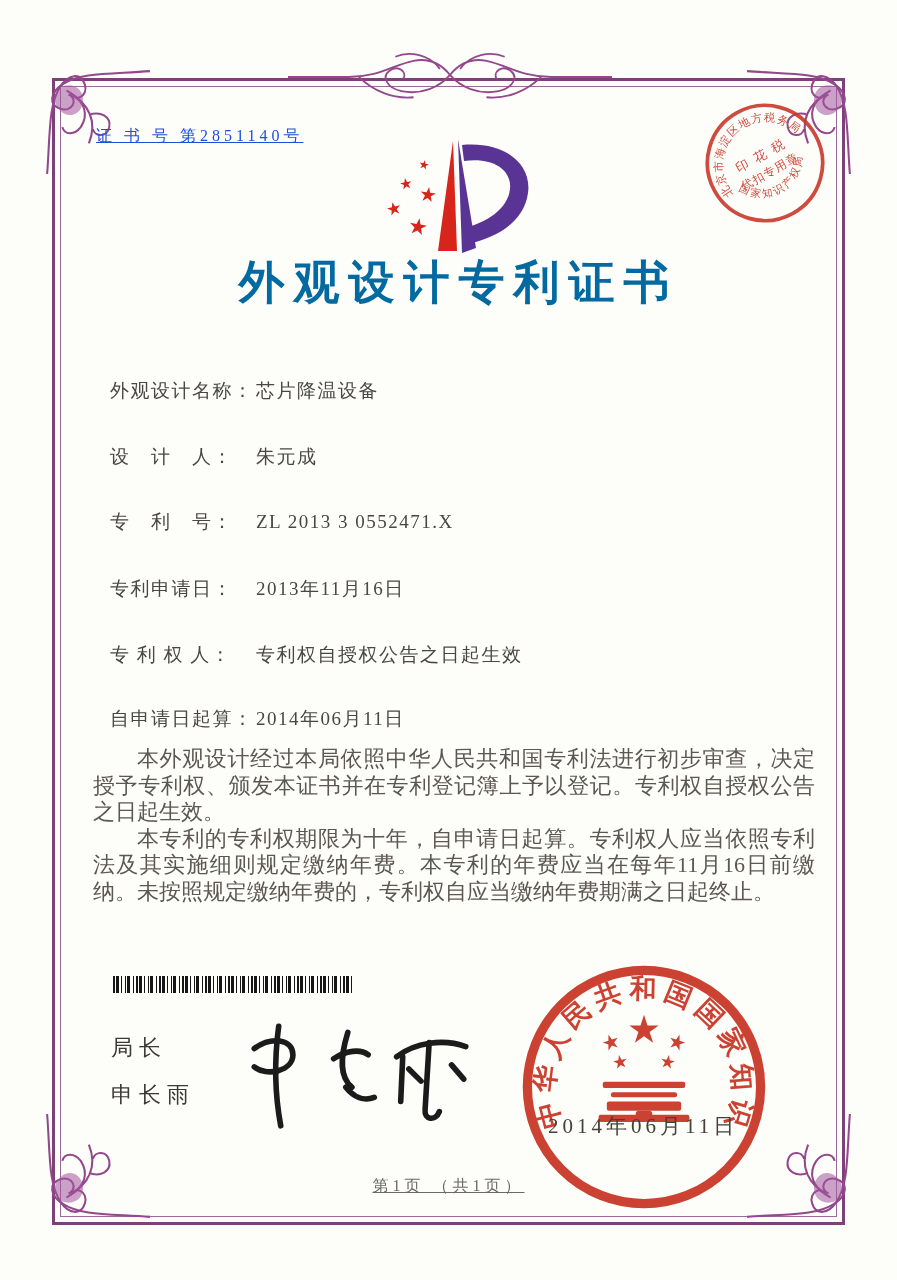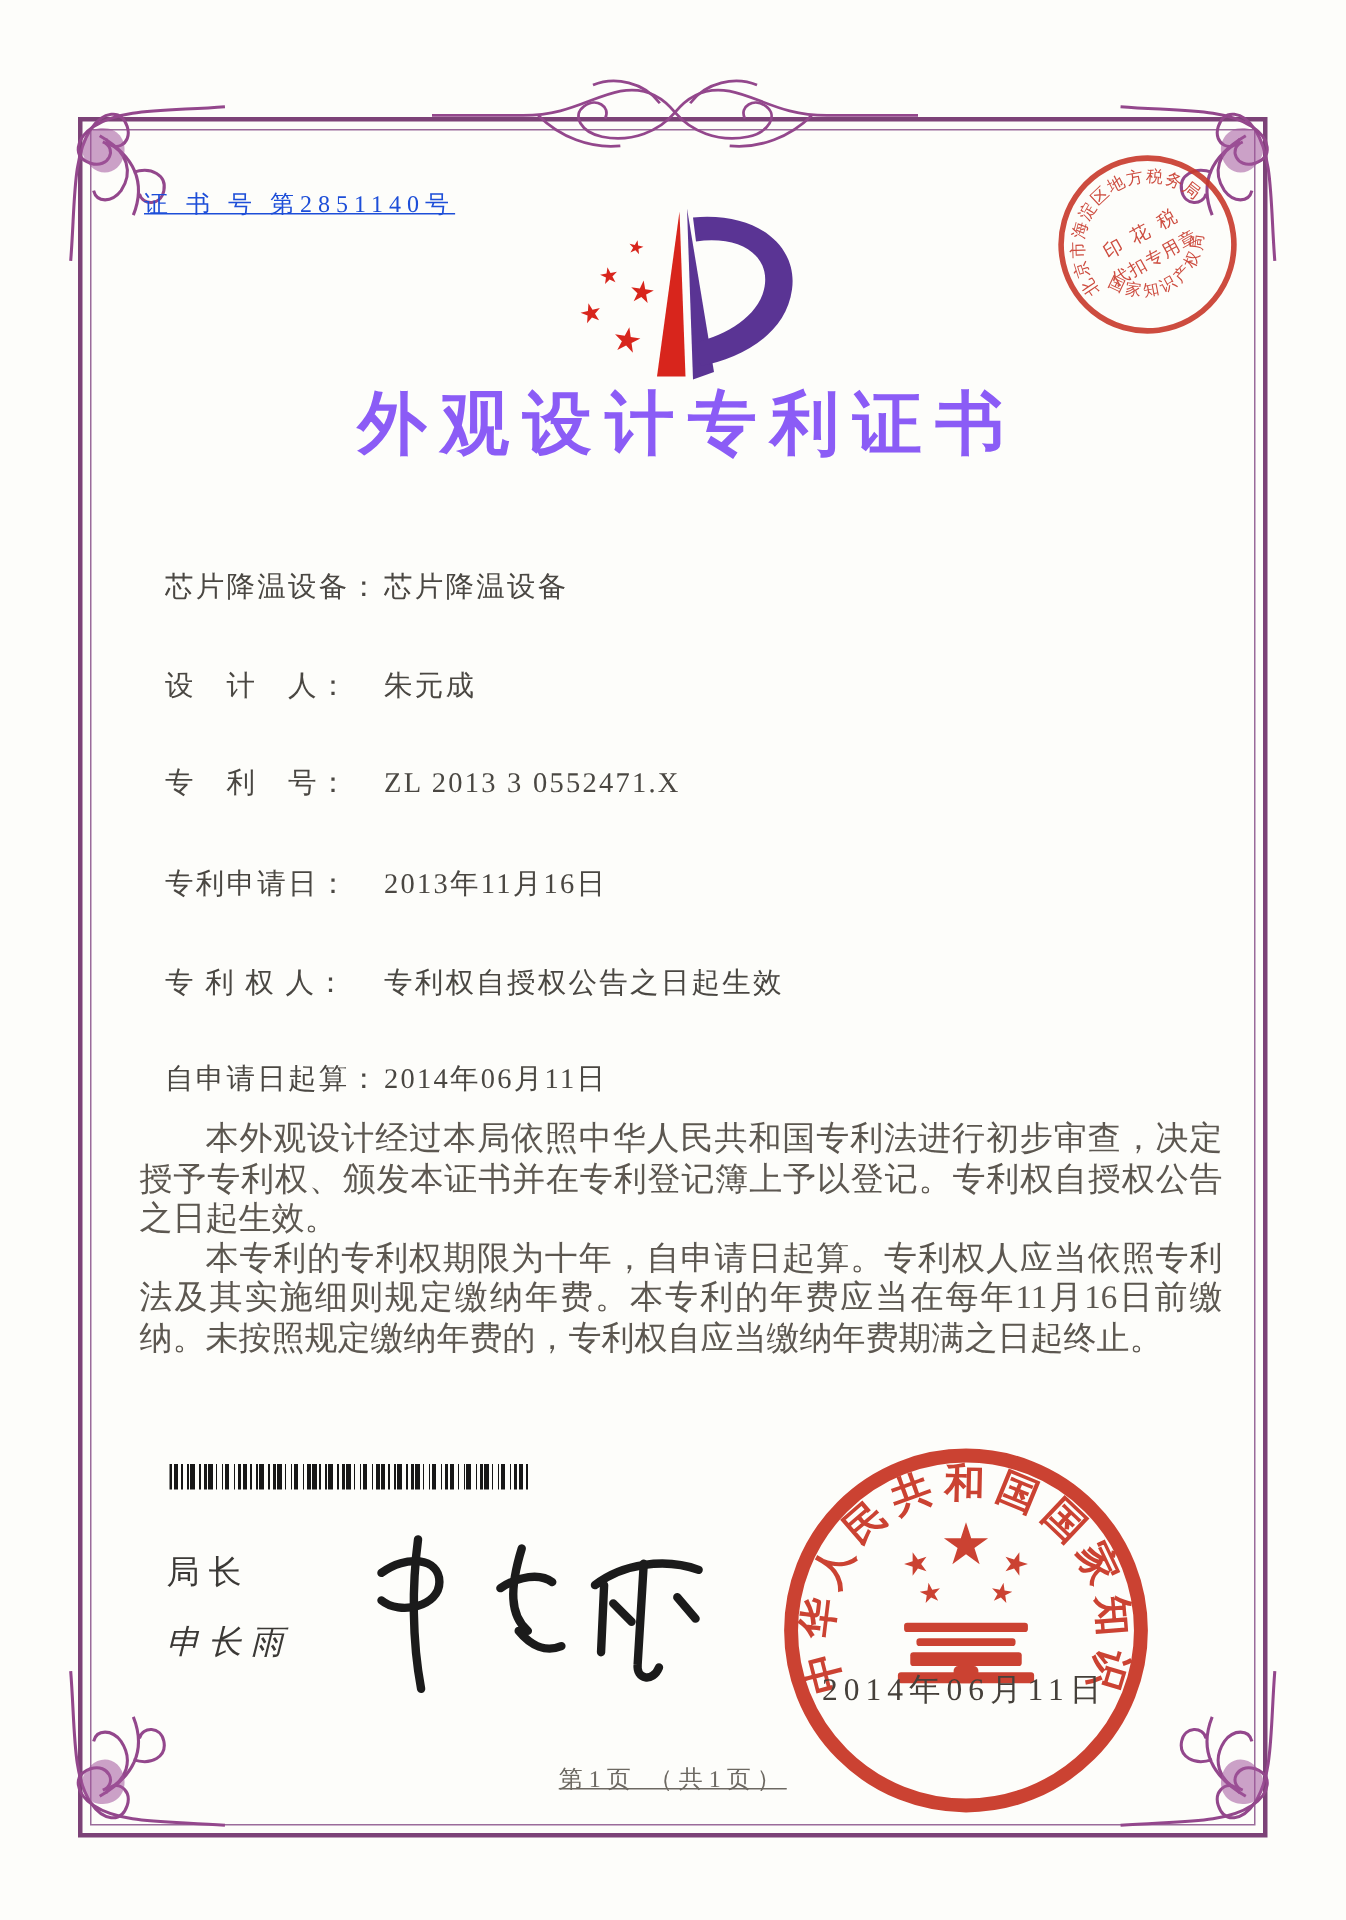--- a/index.html
+++ b/index.html
@@ -26,21 +26,21 @@
   .top-ornament { left:288px; top:46px; width:324px; height:66px; }
 
   
   .cert-number {
     left:96px; top:126px;
     font-size:16px; letter-spacing:4px; color:#1d4ed8;text-decoration:underline;
   }
   .logo-box { left:366px; top:130px; width:170px; height:132px; }
   .page-title {
     left:0; right:0; top:252px; text-align:center;
-    font-size:46px; font-weight:bold; letter-spacing:9px; color:#8b5cf6;padding-left:20px;
+    font-size:46px; font-weight:bold; letter-spacing:9px; color:#0369a1;padding-left:20px;
   }
 
   
   .field-row {
     left:110px; white-space:nowrap;
     font-size:19px; letter-spacing:1.5px; color:#4a4742;
   }
   .f-label { display:inline-block; min-width:146px; }
   .f-value { }
 
@@ -59,21 +59,21 @@
       #161616 0 2px, #fdfdfa 2px 3px,
       #161616 3px 6px, #fdfdfa 6px 8px,
       #161616 8px 9px, #fdfdfa 9px 12px,
       #161616 12px 13px, #fdfdfa 13px 14px,
       #161616 14px 17px, #fdfdfa 17px 20px,
       #161616 20px 21px, #fdfdfa 21px 23px);
   }
 
   
   .signer-title { left:111px; top:1033px; font-size:22px; letter-spacing:6px; color:#3b3936; }
-  .signer-name  { left:111px; top:1080px; font-size:22px; letter-spacing:6px; color:#3b3936;font-style:italic; }
+  .signer-name  { left:111px; top:1080px; font-size:22px; letter-spacing:6px; color:#3b3936; }
   .signature-box { left:222px; top:1012px; width:272px; height:122px; }
 
   
   .main-seal { left:515px; top:958px; width:258px; height:258px; opacity:.95; z-index:4; }
   .tax-seal  { left:701px; top:99px; width:128px; height:128px; transform:rotate(-29deg); opacity:.9; }
   .date-stamp {
     left:548px; top:1112px; z-index:6;
     font-size:21px; letter-spacing:4px; color:#45403a;
   }
 
@@ -153,21 +153,21 @@
     <use href="#star" transform="translate(40,53) scale(6) rotate(-10)"></use>
     <use href="#star" transform="translate(62,64) scale(8) rotate(8)"></use>
     <use href="#star" transform="translate(28,78) scale(7) rotate(-14)"></use>
     <use href="#star" transform="translate(52,96) scale(9) rotate(10)"></use>
   </g>
 </svg>
 
 <div class="abs page-title">外观设计专利证书</div>
 
 <div class="abs field-row" style="top:378px">
-  <span class="f-label">芯片降温设备：</span><span class="f-value">芯片降温设备</span>
+  <span class="f-label">外观设计名称：</span><span class="f-value">芯片降温设备</span>
 </div>
 <div class="abs field-row" style="top:444px">
   <span class="f-label">设　计　人：</span><span class="f-value">朱元成</span>
 </div>
 <div class="abs field-row" style="top:509px">
   <span class="f-label">专　利　号：</span><span class="f-value">ZL 2013 3 0552471.X</span>
 </div>
 <div class="abs field-row" style="top:576px">
   <span class="f-label">专利申请日：</span><span class="f-value">2013年11月16日</span>
 </div>

